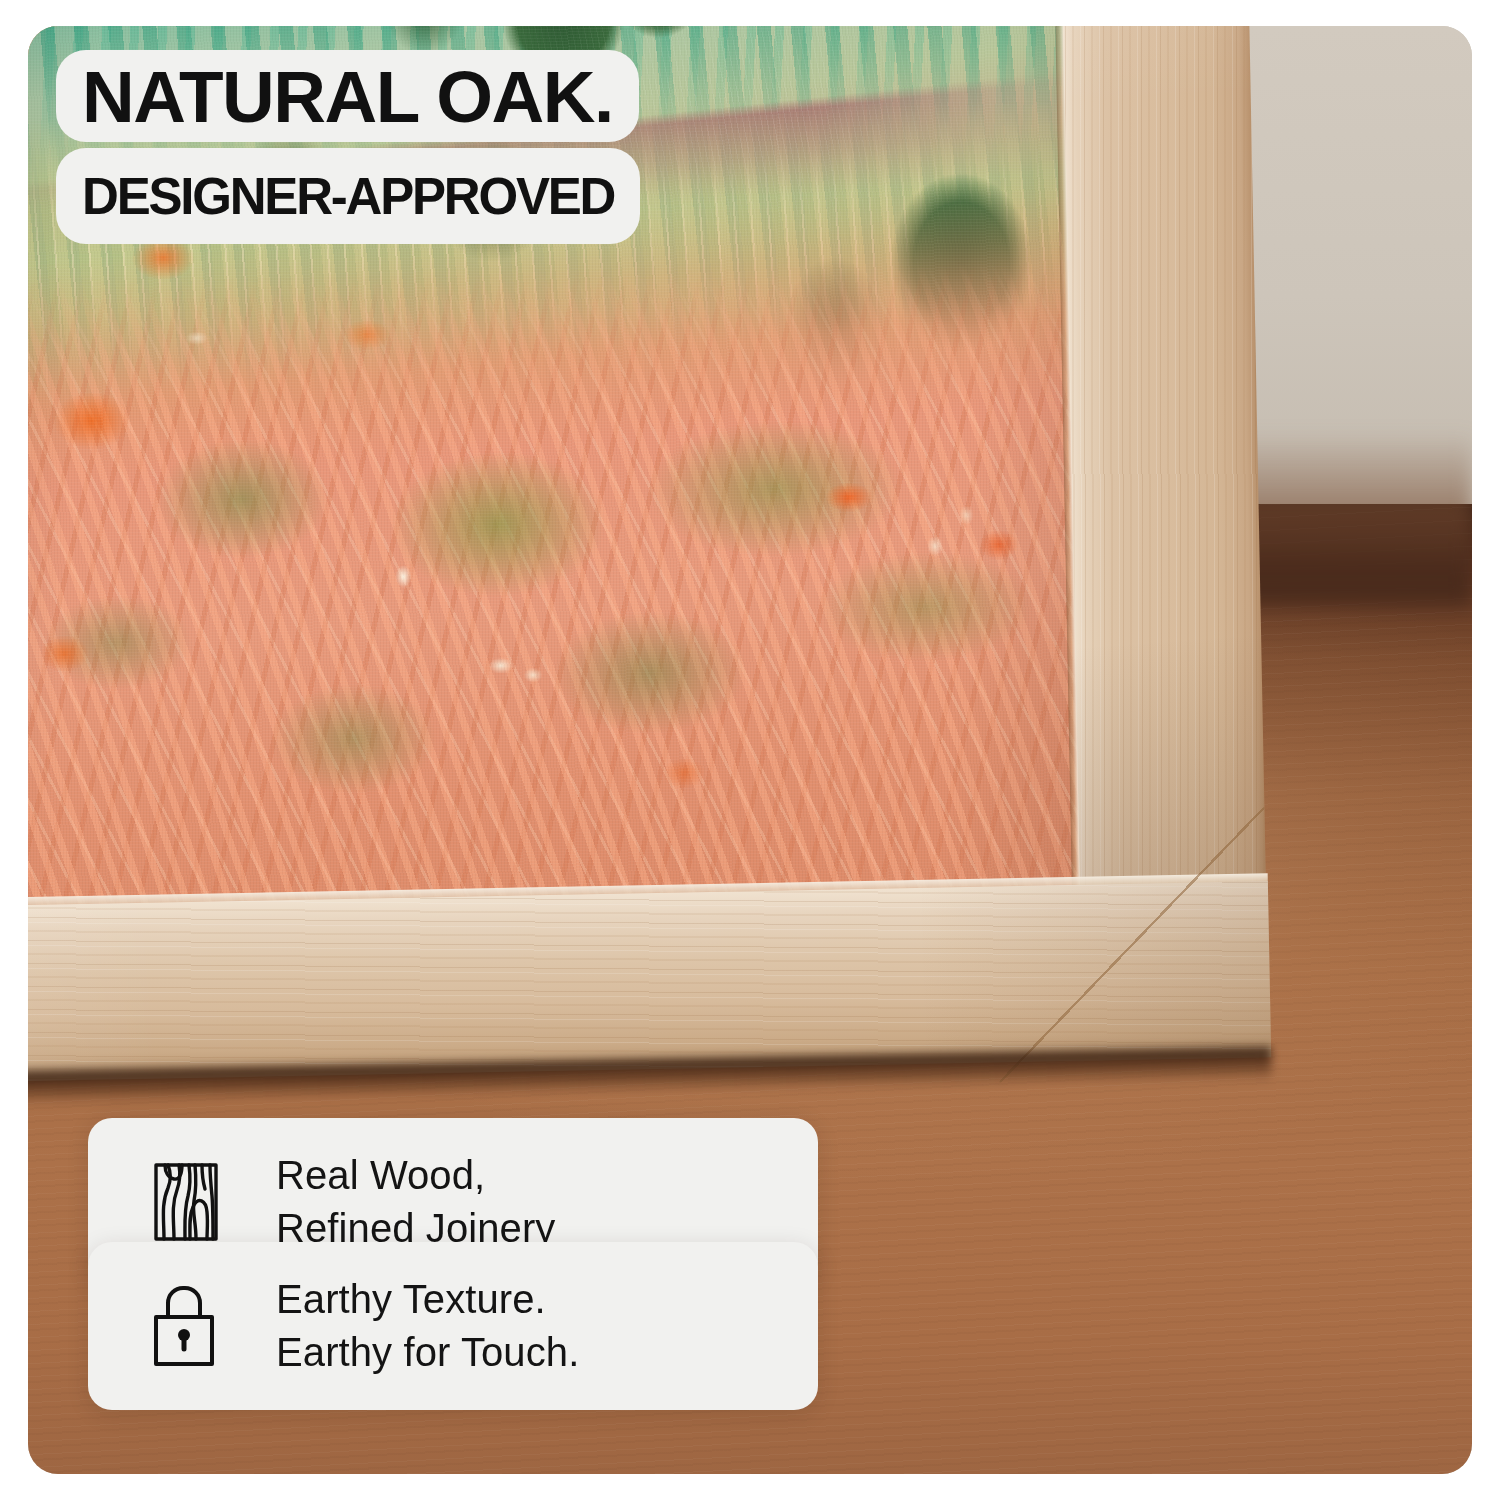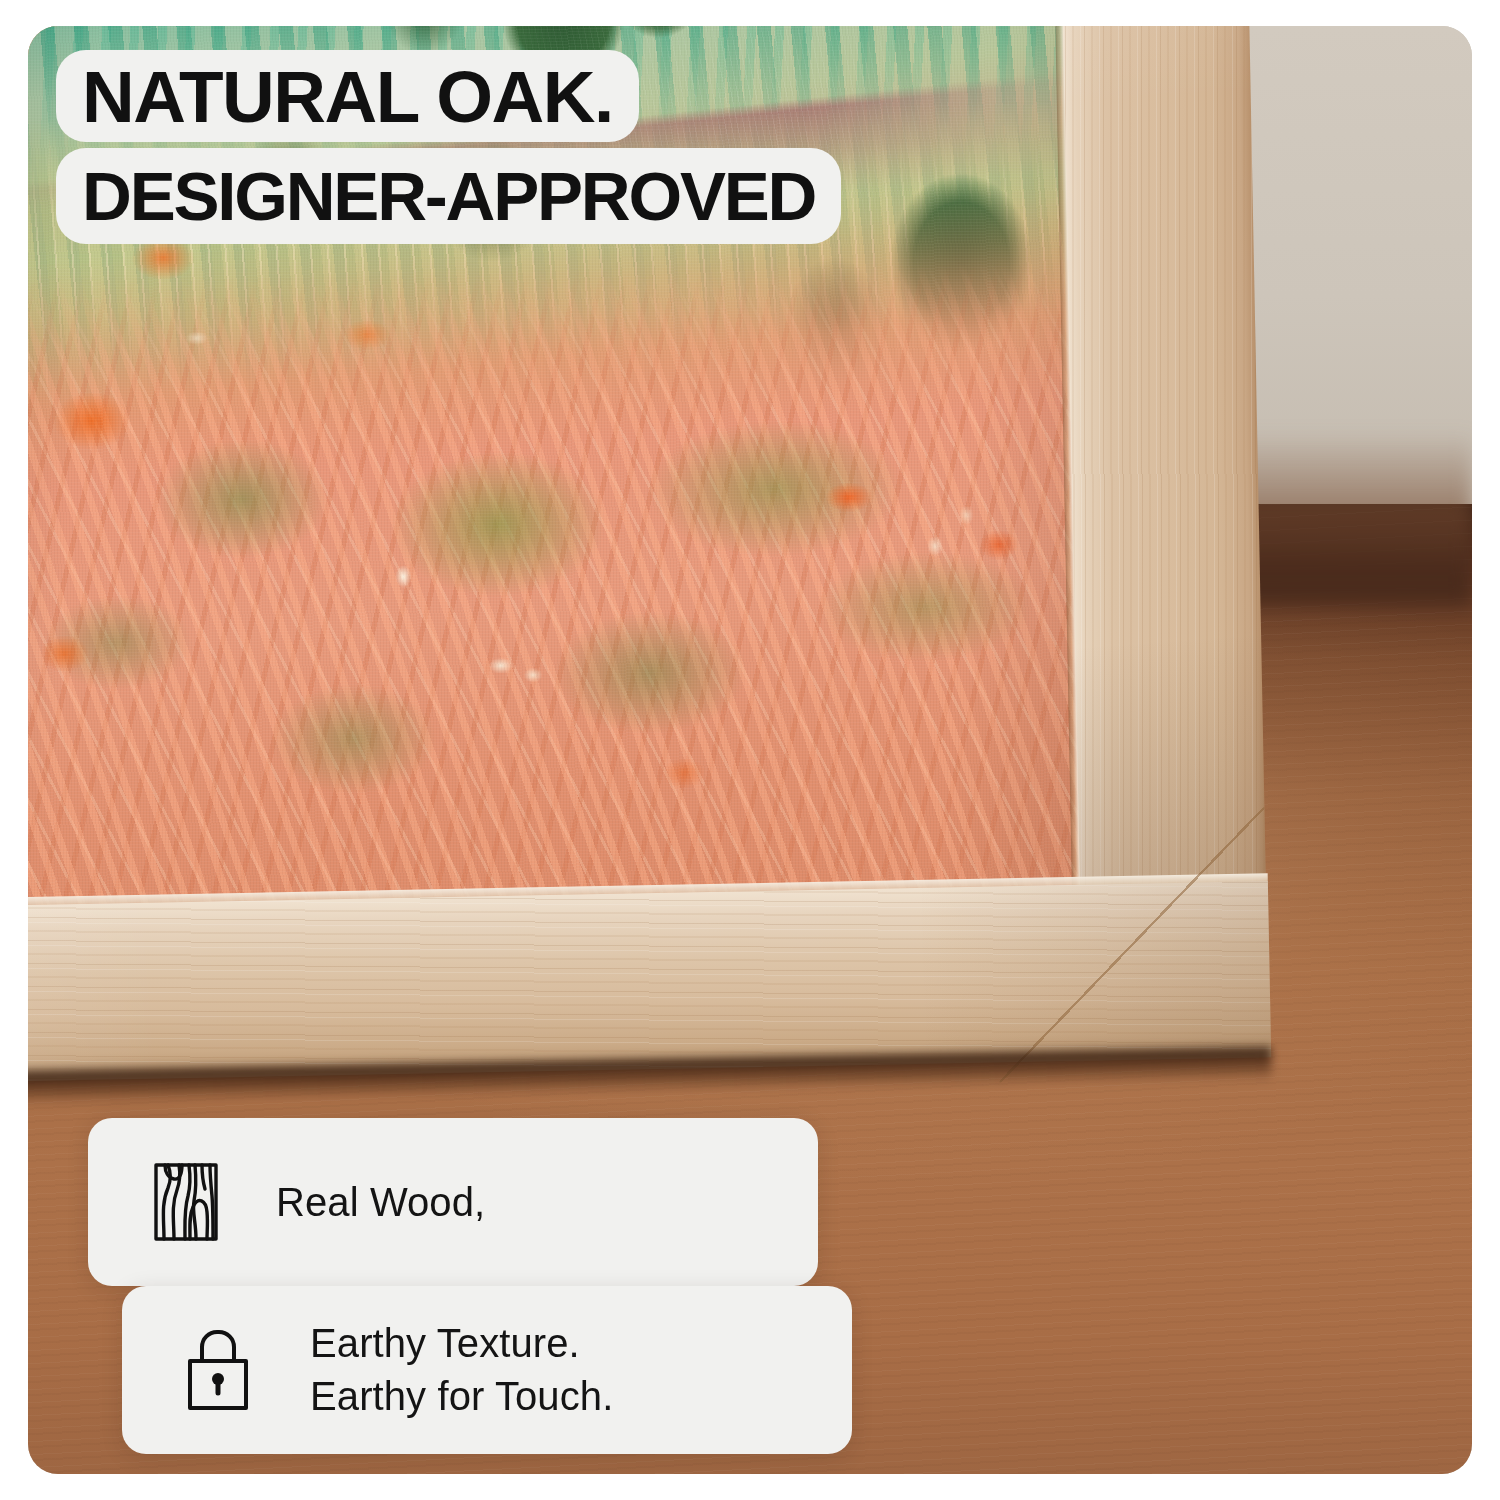--- a/index.html
+++ b/index.html
@@ -318,36 +318,36 @@
   .pill-2 { left:28px; top:122px; height:96px; }
   .headline-text {
     font-family:"Liberation Sans", sans-serif;
     font-weight:bold;
     font-size:73px;
     line-height:1;
     letter-spacing:-1.5px;
     color:#111111;
     white-space:nowrap;
   }
-  .pill-2 .headline-text { font-size:69px; letter-spacing:-2.2px; }
+  .pill-2 .headline-text { font-size:51px; letter-spacing:-2.2px; }
 
   
   .badges { position:absolute; left:0; top:0; }
   .badge {
     position:absolute;
     left:60px;
     width:730px;
     background:#f1f1ef;
     border-radius:24px;
     display:flex; align-items:center;
     padding:0 0 0 52px;
     box-shadow:0 4px 22px rgba(40,22,10,0.13);
   }
   .badge-1 { top:1092px; height:168px; }
-  .badge-2 { top:1260px; height:168px;margin-left:34px; }
+  .badge-2 { top:1216px; height:168px; }
   .badge-icon {
     width:92px; height:92px;
     flex:0 0 92px;
     display:flex; align-items:center; justify-content:center;
     margin-right:44px;
   }
   .badge-icon svg { display:block; }
   .badge-text {
     font-family:"Liberation Sans", sans-serif;
     font-size:40px;
@@ -419,20 +419,21 @@
             <path d="M21 5 C21 12, 24 18, 30 19 C36 20, 38 13, 38 5"></path>
             <path d="M41 79 C41 63, 40 50, 44 36 C47 24, 46 13, 45 5"></path>
             <path d="M52 79 C52 62, 48 52, 50 41 C52 31, 52 16, 51 5"></path>
             <path d="M46 79 C46 66, 45 56, 49 47 C54 36, 62 40, 63 52 C64 63, 63 72, 63 79"></path>
             <path d="M58 5 C58 14, 59 22, 61 29"></path>
             <path d="M66 5 C66 16, 67 26, 68 36 C69 48, 69 62, 69 79"></path>
           </svg>
         </span>
         <span class="badge-text">
           <span class="l1">Real Wood,</span>
+          <span class="l2">Refined Joinery</span>
         </span>
       </div>
 
       <div class="badge badge-2">
         <span class="badge-icon">
           <svg width="84" height="84" viewBox="0 0 84 84" fill="none" stroke="#111111" stroke-width="4" stroke-linecap="round" stroke-linejoin="round">
             <path d="M24 33 V19 C24 10.7 30.7 4 39 4 H41 C49.3 4 56 10.7 56 19 V33"></path>
             <rect x="12" y="33" width="56" height="47"></rect>
             <circle cx="40" cy="51" r="6" fill="#111111" stroke="none"></circle>
             <path d="M40 55 L40 65" stroke="#111111" stroke-width="5"></path>

